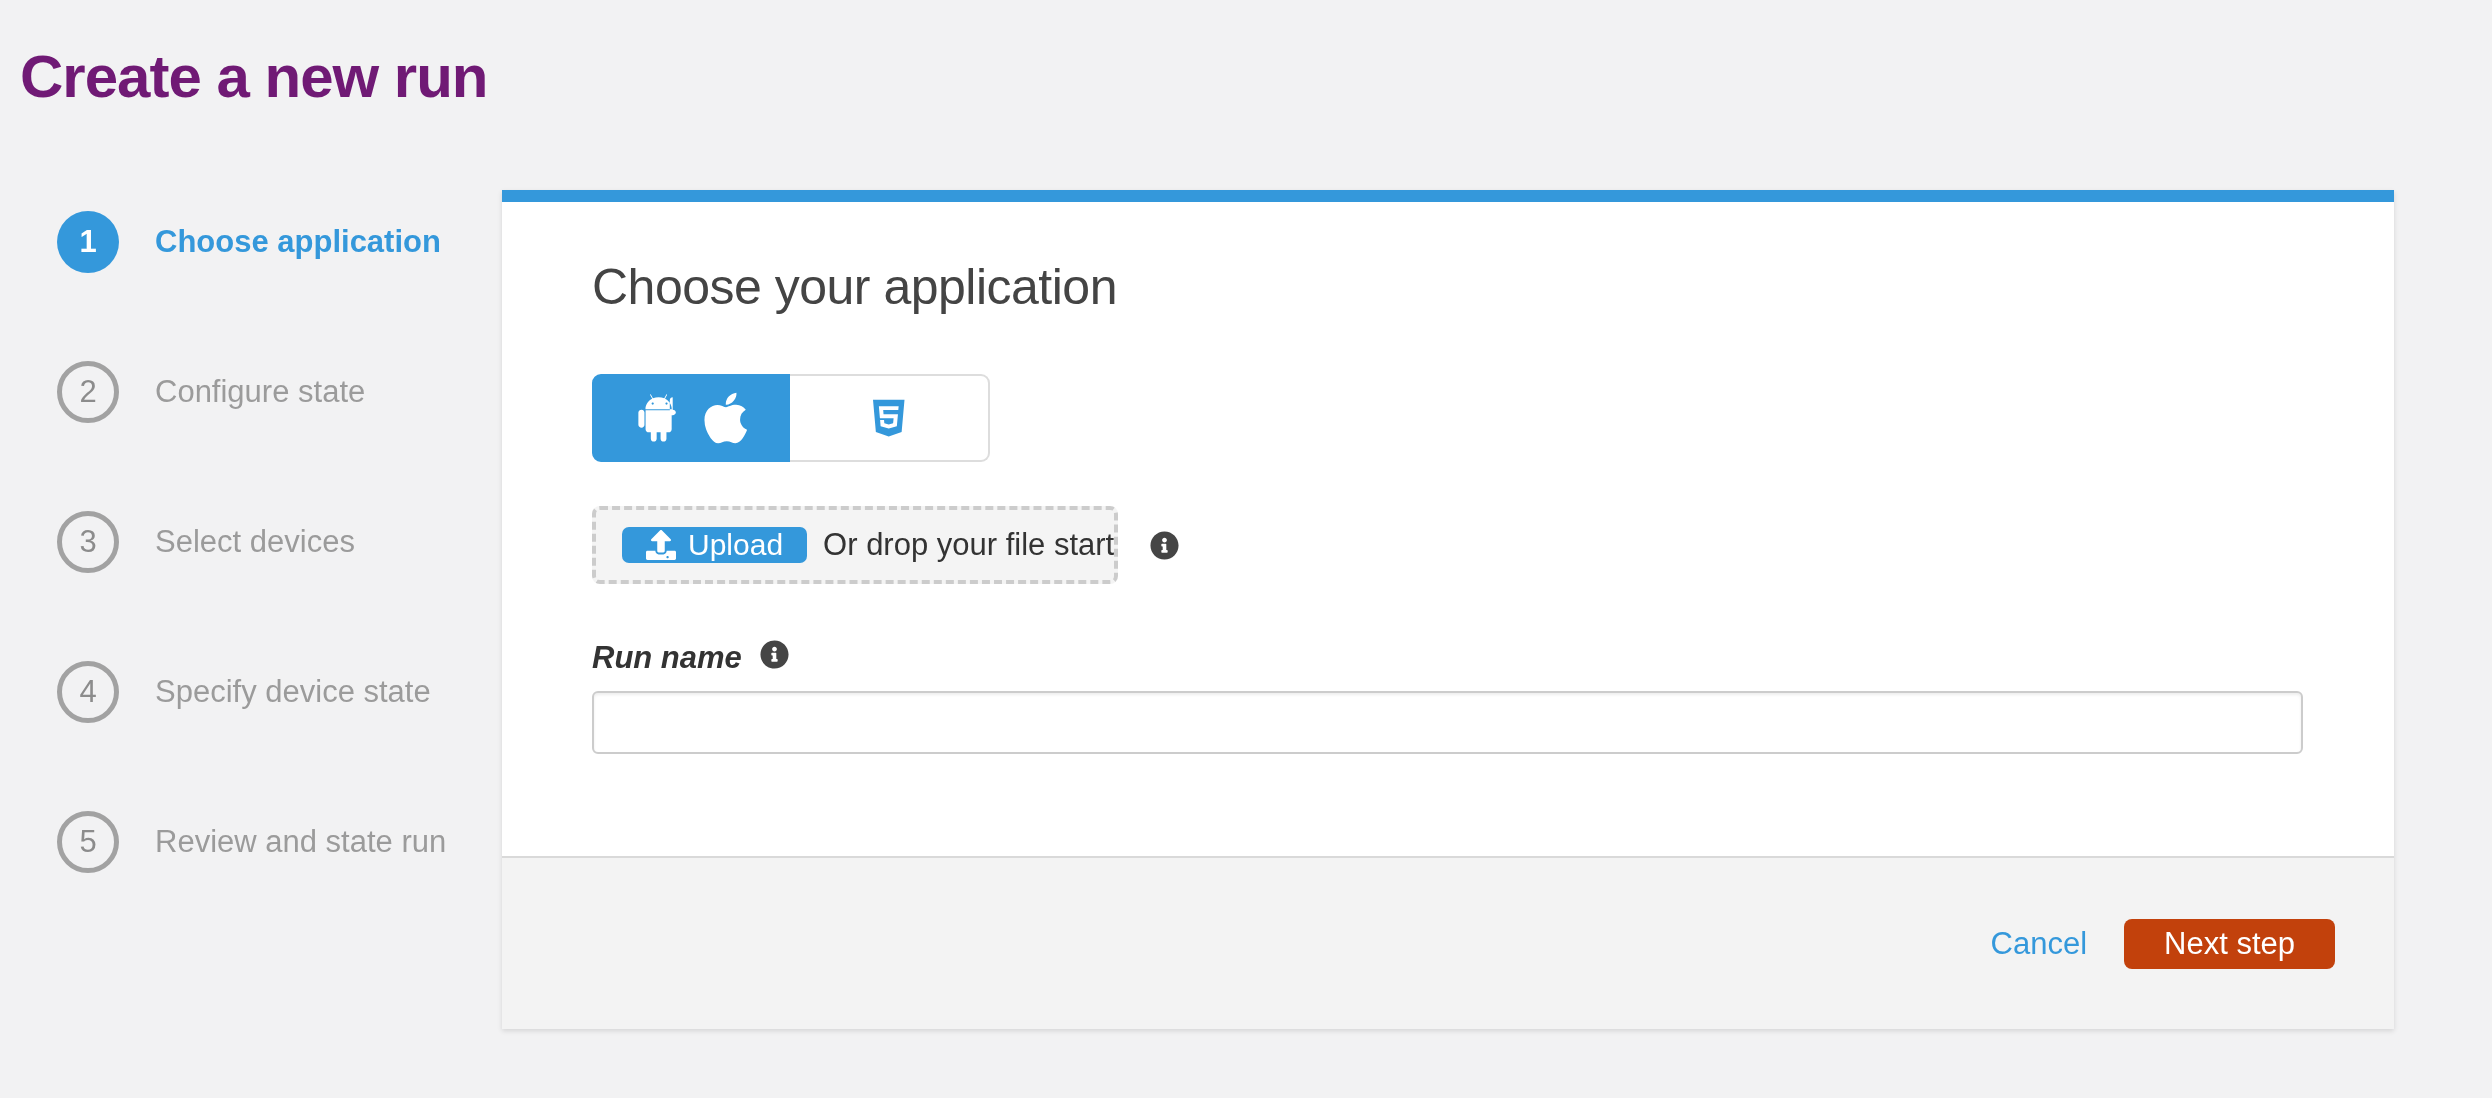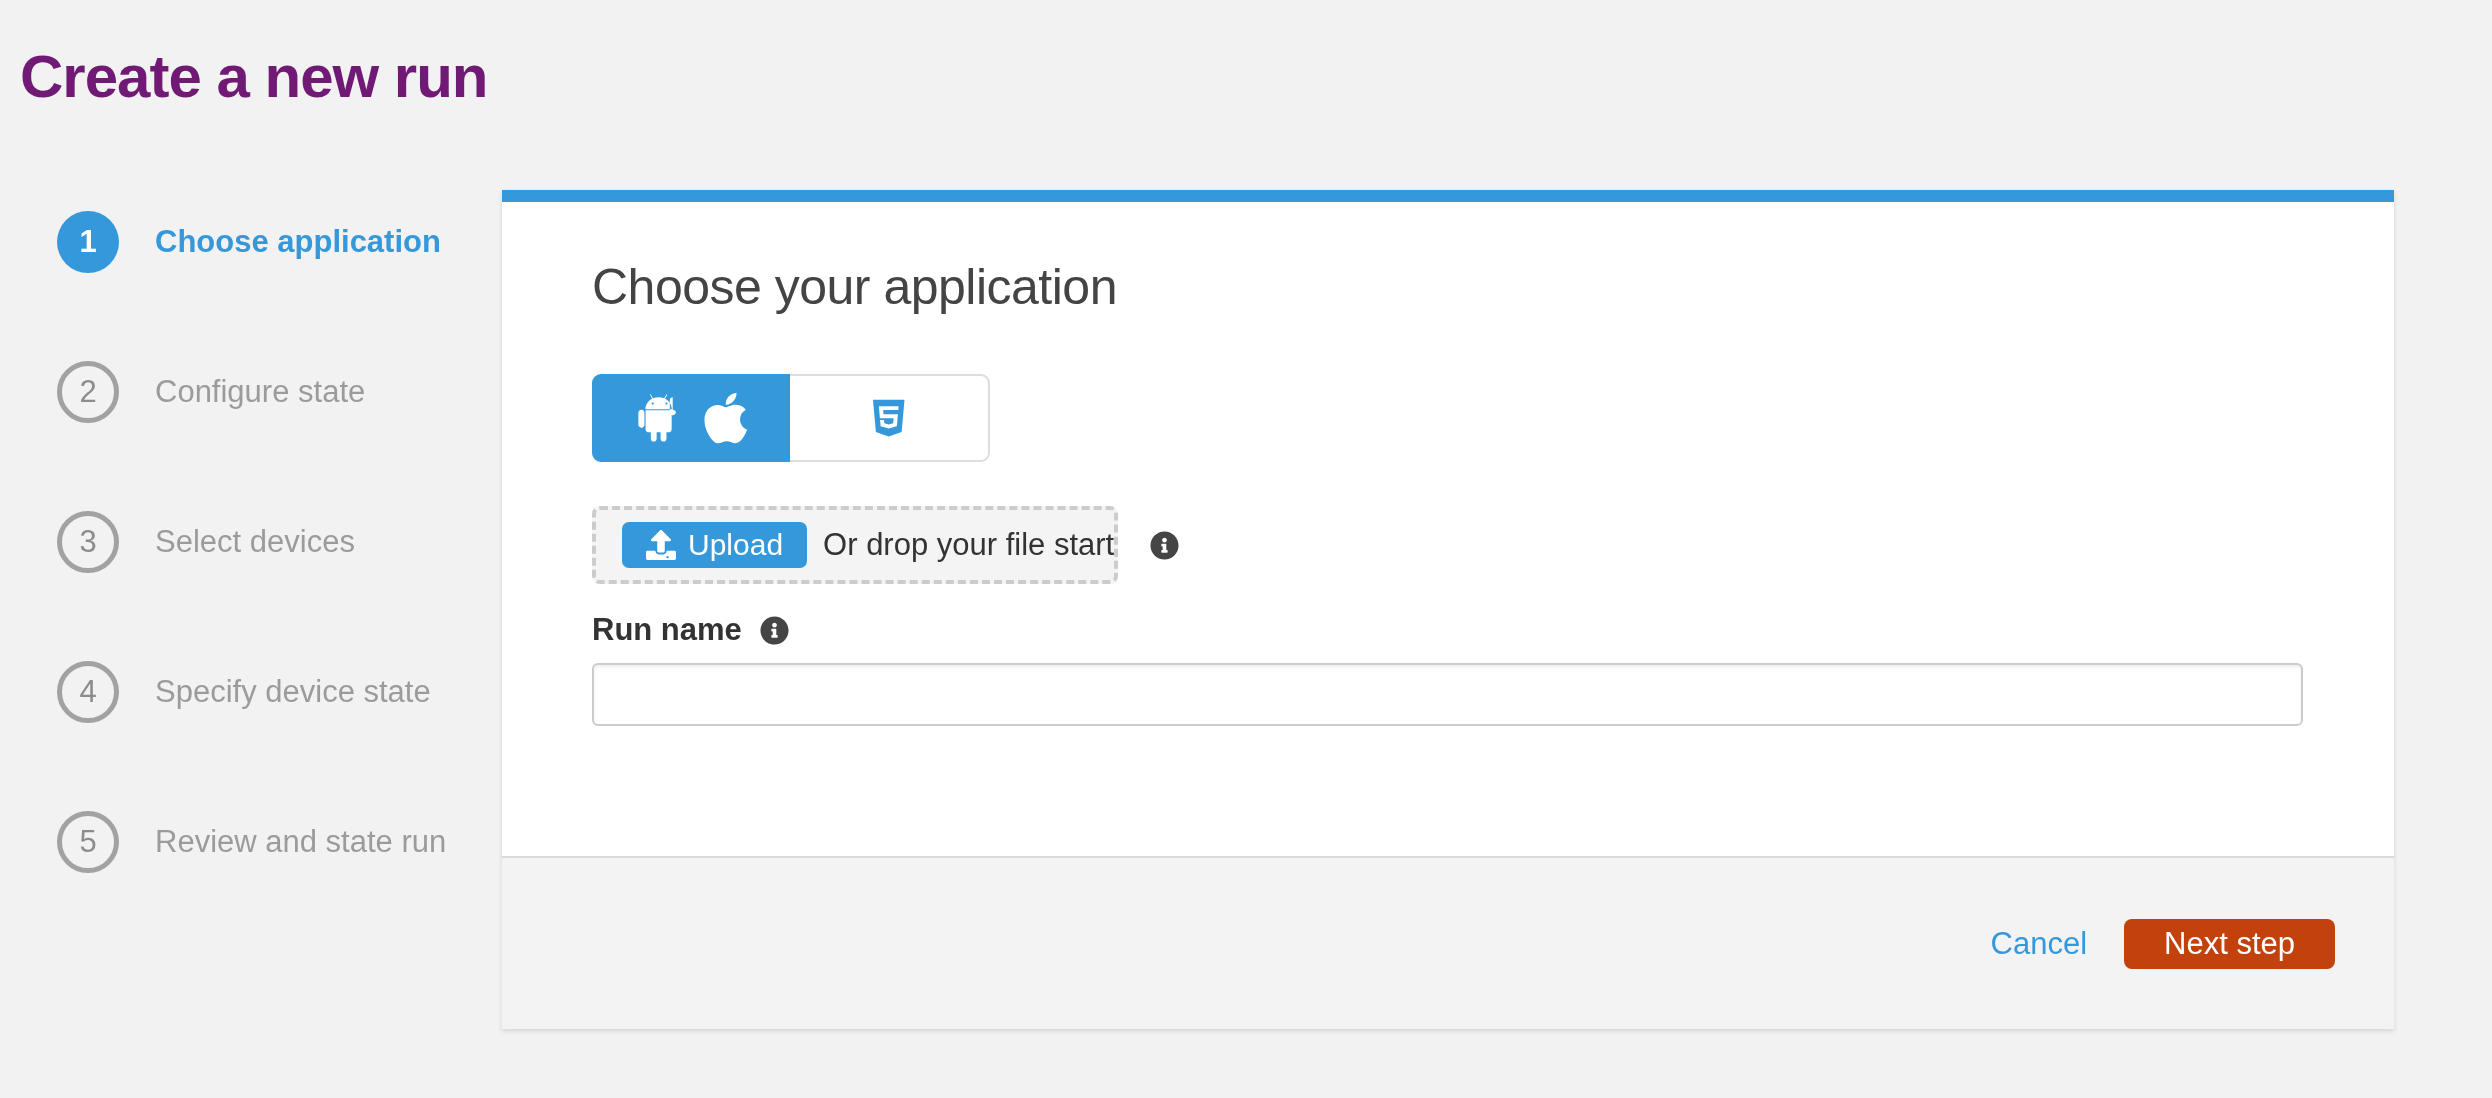--- a/index.html
+++ b/index.html
@@ -67,36 +67,36 @@
   .dropzone {
     width:526px; height:78px;
     border:4px dashed #ccc; border-radius:8px;
     background:#f4f4f4;
     display:flex; align-items:center;
     padding-left:26px;
   }
   .upload-button {
     display:inline-flex; align-items:center;
     background:#3498db; color:#fff;
-    height:46px; padding:0 24px;
+    height:36px; padding:0 24px;
     border:none; border-radius:7px;
     font-size:30px; font-family:inherit; cursor:pointer;
   }
   .upload-button svg { height:30px; margin-right:12px; }
   .drop-text { font-size:31px; color:#333; margin-left:16px; white-space:nowrap; }
 
   .info-icon {
     display:inline-flex; align-items:center; justify-content:center;
     width:29px; height:29px; flex:0 0 29px; cursor:pointer;
   }
   .info-icon svg { width:29px; height:29px; }
   .upload-row .info-icon { margin-left:32px; }
 
   
-  .runname-label-row { display:flex; align-items:center; margin-top:28px; }
+  .runname-label-row { display:flex; margin-top:56px;font-style:italic; }
   .runname-label { font-size:31px; font-weight:700; color:#333; }
   .runname-label-row .info-icon { margin-left:18px; }
   .runname-input {
     display:block; width:1711px; height:63px; margin-top:15px;
     border:2px solid #ccc; border-radius:6px;
     box-shadow:inset 0 2px 3px rgba(0,0,0,0.07);
     font-size:30px; padding:0 18px; color:#333;
     font-family:inherit; background:#fff;
   }
 

